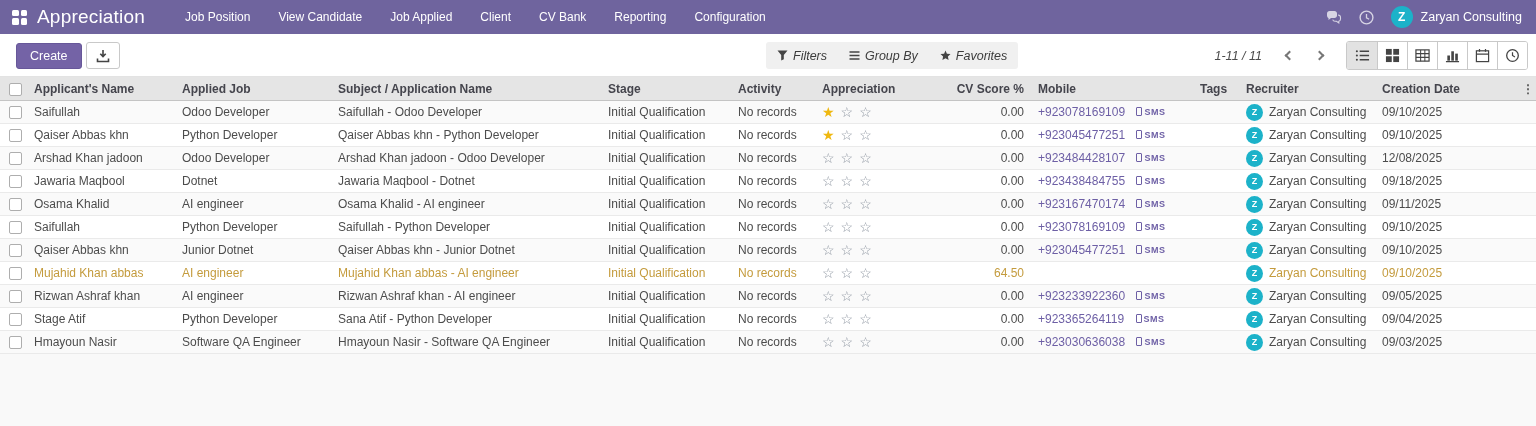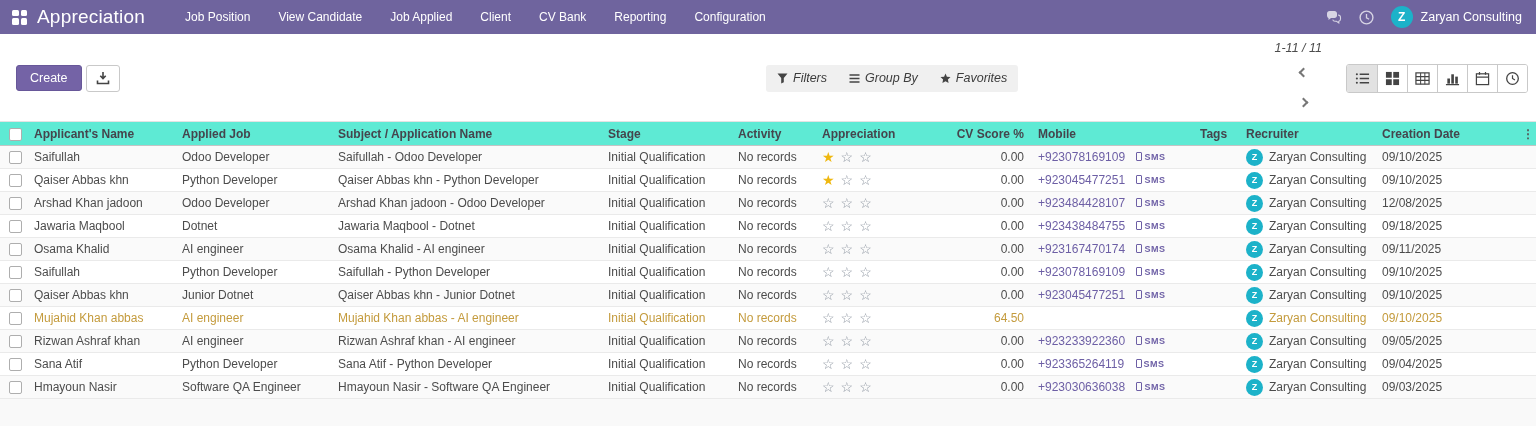--- a/index.html
+++ b/index.html
@@ -39,36 +39,36 @@
     padding:5px 13px; border-radius:3px; cursor:pointer; font-family:"Liberation Sans",sans-serif; }
   .btn-import { background:#fff; border:1px solid #c9c9c9; border-radius:3px; width:34px;
     height:27px; margin-left:4px; display:inline-flex; align-items:center; justify-content:center;
     cursor:pointer; }
   .cp-right { margin-left:auto; width:762px; display:flex; align-items:center;font-style:italic; }
   .filter-group { display:flex; align-items:center; background:#f0f0f0; border-radius:3px;
     height:27px; }
   .fg-btn { display:flex; align-items:center; gap:5px; padding:0 11px; height:100%;
     cursor:pointer; color:#3c3c3c; font-size:12.5px; white-space:nowrap; }
   .fg-ico { width:11px; height:11px; }
-  .pager { margin-left:auto; display:flex; align-items:center; gap:4px;flex-direction:column; }
+  .pager { margin-left:auto; display:flex; align-items:center; gap:4px; }
   .pager-text { color:#4c4c4c; font-size:12.5px; margin-right:10px; }
   .chev { width:26px; height:26px; display:inline-flex; align-items:center; justify-content:center; cursor:pointer; }
   .chev i { width:7px; height:7px; border:solid #777; border-width:0 0 2px 2px; display:inline-block; }
   .chev.left i { transform:rotate(45deg); }
   .chev.right i { transform:rotate(-135deg); }
   .switcher { display:flex; margin-left:14px; border:1px solid #c9c9c9; border-radius:3px; overflow:hidden; }
   .sw-btn { width:30px; height:27px; display:flex; align-items:center; justify-content:center;
     background:#fff; border-left:1px solid #c9c9c9; cursor:pointer; }
   .sw-btn:first-child { border-left:none; }
   .sw-btn.active { background:#e2e2e2; }
   .sw-btn svg { width:15px; height:15px; }
 
   
   table { width:1536px; border-collapse:collapse; table-layout:fixed; background:#fff; }
-  thead th { background:#5eead4; border-bottom:1px solid #c4c4c4; border-top:1px solid #e3e3e3;
+  thead th { background:#e5e5e5; border-bottom:1px solid #c4c4c4; border-top:1px solid #e3e3e3;
     font-size:12px; font-weight:bold; color:#45454d; text-align:left; height:24px;
     padding:0 4px; white-space:nowrap; overflow:hidden; cursor:pointer; }
   tbody td { height:23px; padding:0 4px; border-bottom:1px solid #eaeaea; white-space:nowrap;
     overflow:hidden; font-size:12px; color:#4c4c4c; }
   tbody tr:nth-child(odd) { background:#fafafa; }
   .c-check, th.c-check { width:30px; text-align:center; padding:0; }
   .cb { width:13px; height:13px; border:1px solid #aeaeae; border-radius:2px; background:#fff;
     display:inline-block; vertical-align:middle; cursor:pointer; }
   th.c-score, td.c-score { text-align:right; padding-right:10px; }
   .c-stars { font-size:14px; letter-spacing:6px; color:#8d95a0; }
@@ -422,21 +422,21 @@
             <span class="sms-label">SMS</span>
           </span>
     </td>
     <td></td>
     <td><span class="avatar row-av">Z</span><span>Zaryan Consulting</span></td>
     <td>09/05/2025</td>
     <td></td>
   </tr>
       <tr>
     <td class="c-check"><span class="cb"></span></td>
-    <td>Sana Atif</td>
+    <td>Stage Atif</td>
     <td>Python Developer</td>
     <td>Sana Atif - Python Developer</td>
     <td>Initial Qualification</td>
     <td>No records</td>
     <td class="c-stars"><span class="star">☆</span><span class="star">☆</span><span class="star">☆</span></td>
     <td class="c-score">0.00</td>
     <td>
       <a class="mob">+923365264119</a>
       <span class="sms">
             <i class="phone-ico"></i>

